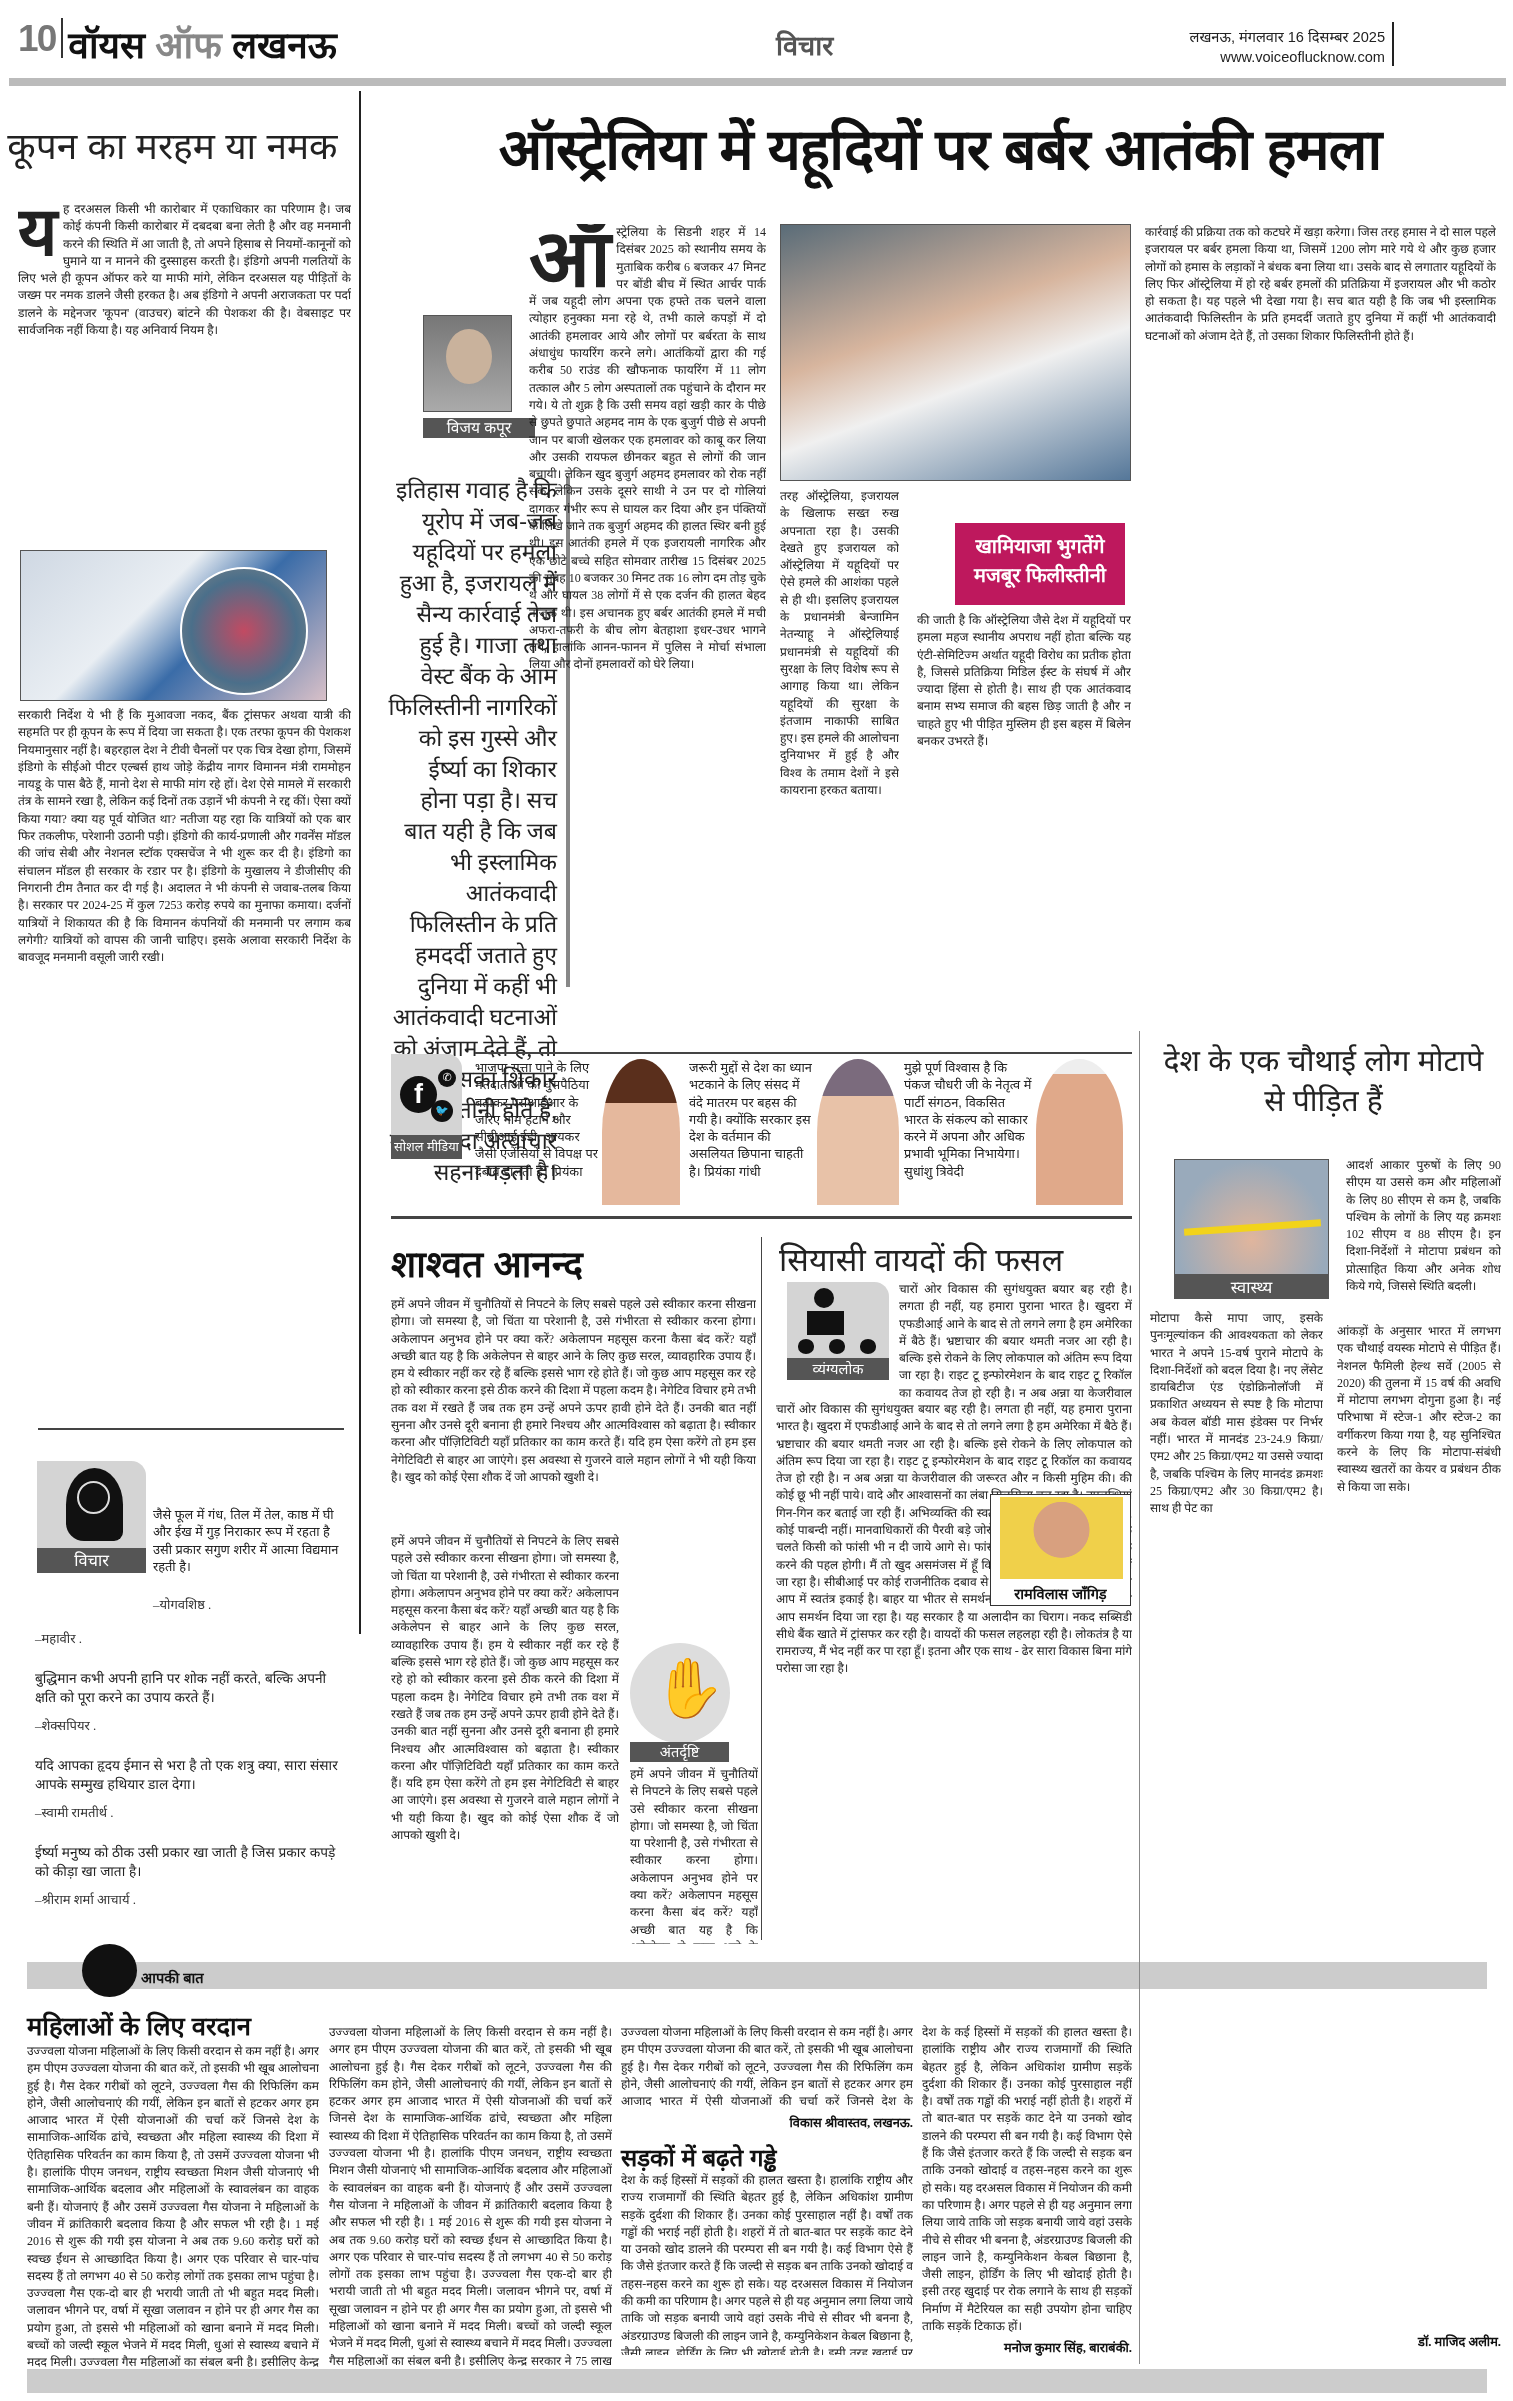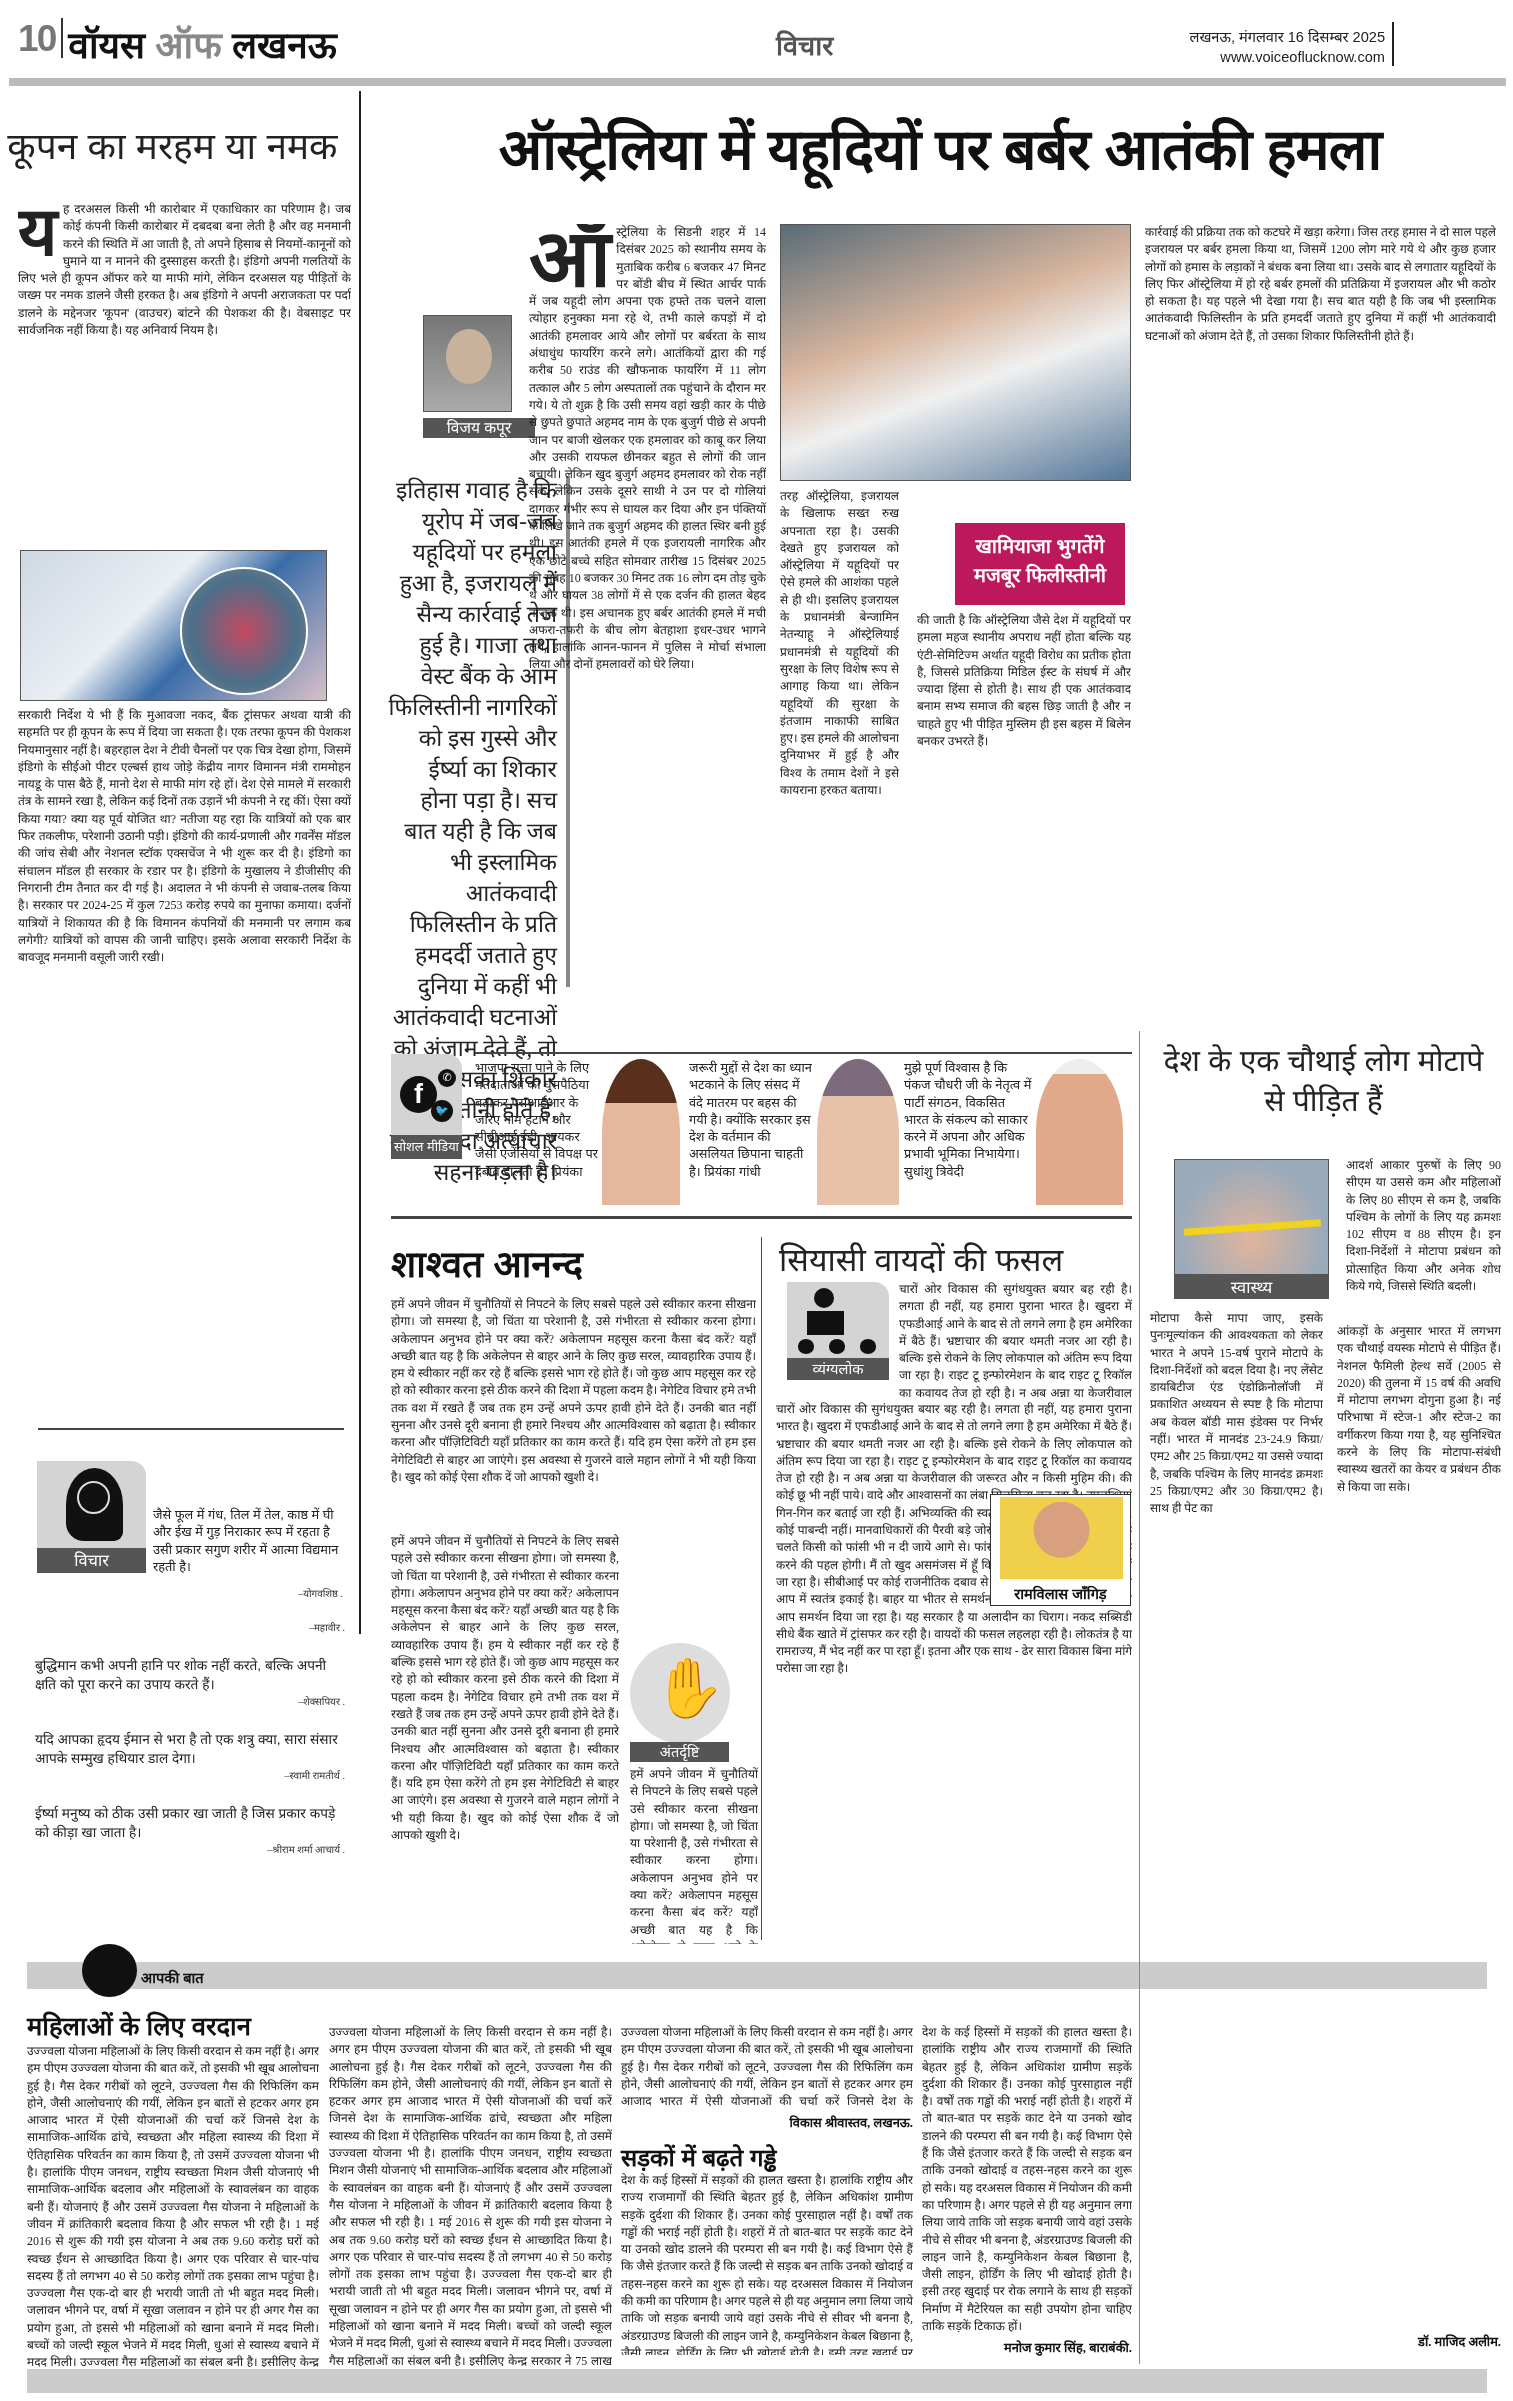--- a/index.html
+++ b/index.html
@@ -19,21 +19,21 @@
 .body-text{font-size:12px;line-height:17.3px;text-align:justify;color:#222}
 .dropcap{float:left;font-size:68px;line-height:57px;font-weight:bold;margin:1.8px 5.5px 0 0;font-family:"Liberation Sans",sans-serif}
 .main-head{left:383px;top:108px;width:1114px;font-family:"Liberation Sans",sans-serif;font-weight:900;font-size:57px;letter-spacing:-0.9px;white-space:nowrap;text-align:center}
 .img{background:#9aa;border:0.9px solid #555}
 .caption-bar{background:#555;color:#fff;font-family:"Liberation Sans",sans-serif;text-align:center}
 .pullquote{font-size:23px;line-height:31px;text-align:right;color:#222}
 .grey-box{background:#be185d;color:#fff;font-family:"Liberation Sans",sans-serif;font-weight:bold;text-align:center;font-size:20px;line-height:29px;padding:9px}
 .sm-head{font-family:"Liberation Sans",sans-serif;font-size:30px;color:#222;text-align:center;line-height:40px}
 .icon-box{background:#d4d4d4;border-radius:0 14.6px 0 0;overflow:hidden}
 .quote{font-family:"Liberation Sans",sans-serif;font-size:13.7px;line-height:19px;color:#222}
-.attr{text-align:right;font-size:10px;margin-top:0;color:#333}
+.attr{text-align:left;font-size:13px;margin-top:9px;color:#333}
 .bigtitle{font-family:"Liberation Sans",sans-serif;font-weight:700;font-size:37px}
 .title2{font-family:"Liberation Sans",sans-serif;font-size:32px;color:#222}
 .footbar{left:27px;top:2369px;width:1460px;height:24px;background:#ccc}
 .letters-band{left:27px;top:1962px;width:1460px;height:27px;background:#ccc}
 .sig{text-align:right;font-weight:bold;font-size:12.8px;margin-top:0}
 .sm-quote{font-family:"Liberation Sans",sans-serif;font-size:12.8px;line-height:17.3px;color:#222}
 .person{border-radius:50% 50% 0 0;background:#c9a}
 </style>
 </head>
 <body>

